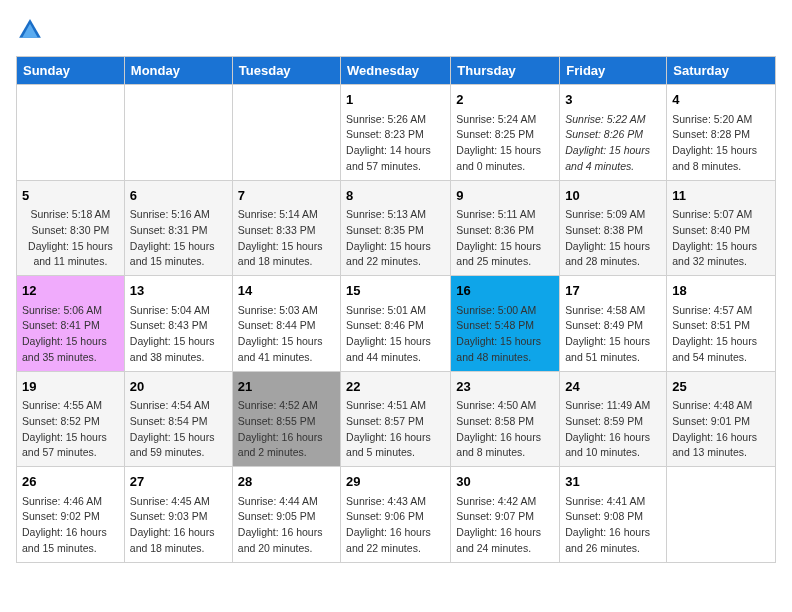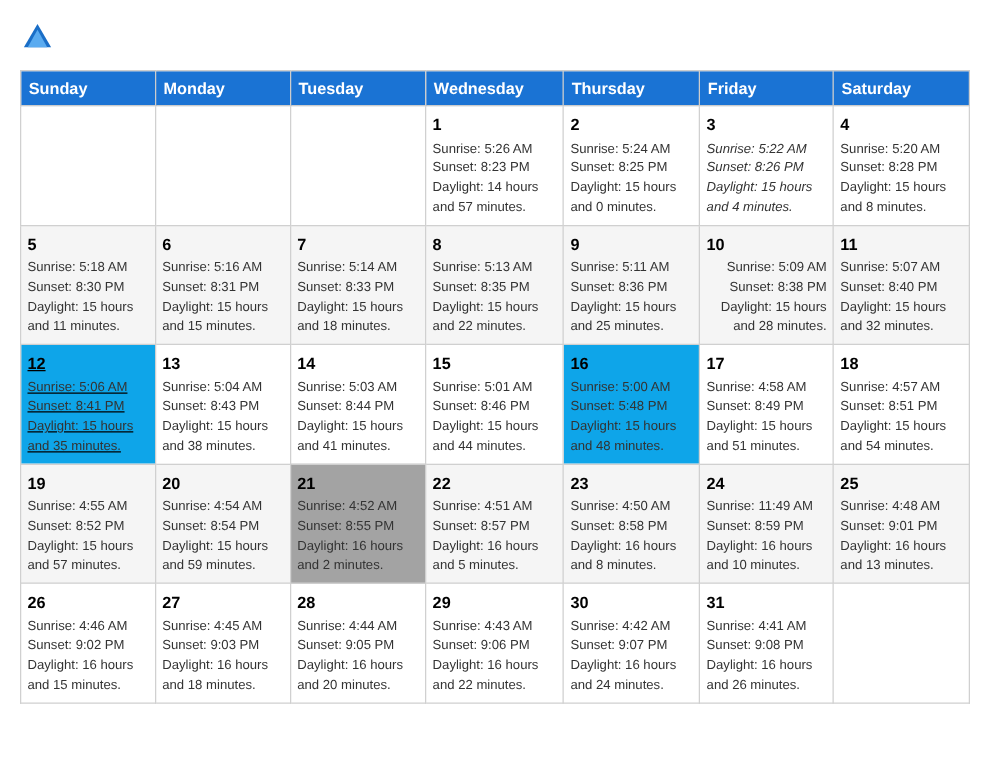--- a/index.html
+++ b/index.html
@@ -147,21 +147,21 @@
           <span class="day-number">4</span>
           <div class="day-info" style="white-space: pre-line;">Sunrise: 5:20 AM
 Sunset: 8:28 PM
 Daylight: 15 hours
 and 8 minutes.</div>
         </td>
       </tr>
       <tr>
         <td style="background: rgb(245, 245, 245);">
           <span class="day-number">5</span>
-          <div class="day-info" style="white-space: pre-line;">Sunrise: 5:18 AM
+          <div class="day-info" style="white-space: pre-line; text-align: center;">Sunrise: 5:18 AM
 Sunset: 8:30 PM
 Daylight: 15 hours
 and 11 minutes.</div>
         </td>
         <td style="background: rgb(245, 245, 245);">
           <span class="day-number">6</span>
           <div class="day-info" style="white-space: pre-line;">Sunrise: 5:16 AM
 Sunset: 8:31 PM
 Daylight: 15 hours
 and 15 minutes.</div>
@@ -182,35 +182,35 @@
         </td>
         <td style="background: rgb(245, 245, 245);">
           <span class="day-number">9</span>
           <div class="day-info" style="white-space: pre-line;">Sunrise: 5:11 AM
 Sunset: 8:36 PM
 Daylight: 15 hours
 and 25 minutes.</div>
         </td>
         <td style="background: rgb(245, 245, 245);">
           <span class="day-number">10</span>
-          <div class="day-info" style="white-space: pre-line; text-align: right;">Sunrise: 5:09 AM
+          <div class="day-info" style="white-space: pre-line;">Sunrise: 5:09 AM
 Sunset: 8:38 PM
 Daylight: 15 hours
 and 28 minutes.</div>
         </td>
         <td style="background: rgb(245, 245, 245);">
           <span class="day-number">11</span>
           <div class="day-info" style="white-space: pre-line;">Sunrise: 5:07 AM
 Sunset: 8:40 PM
 Daylight: 15 hours
 and 32 minutes.</div>
         </td>
       </tr>
       <tr>
-        <td style="background: #0ea5e9; text-decoration: underline;">
+        <td style="background: #f0abfc;">
           <span class="day-number">12</span>
           <div class="day-info" style="white-space: pre-line;">Sunrise: 5:06 AM
 Sunset: 8:41 PM
 Daylight: 15 hours
 and 35 minutes.</div>
         </td>
         <td style="background: rgb(255, 255, 255);">
           <span class="day-number">13</span>
           <div class="day-info" style="white-space: pre-line;">Sunrise: 5:04 AM
 Sunset: 8:43 PM

